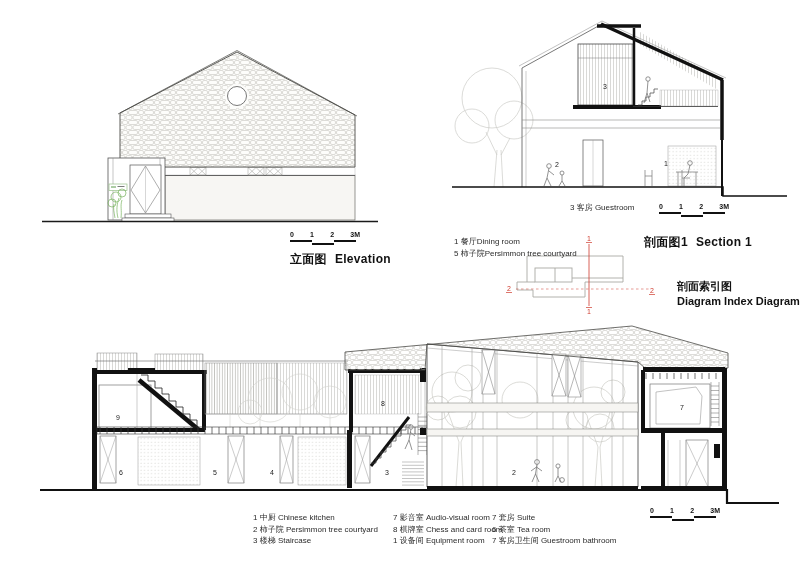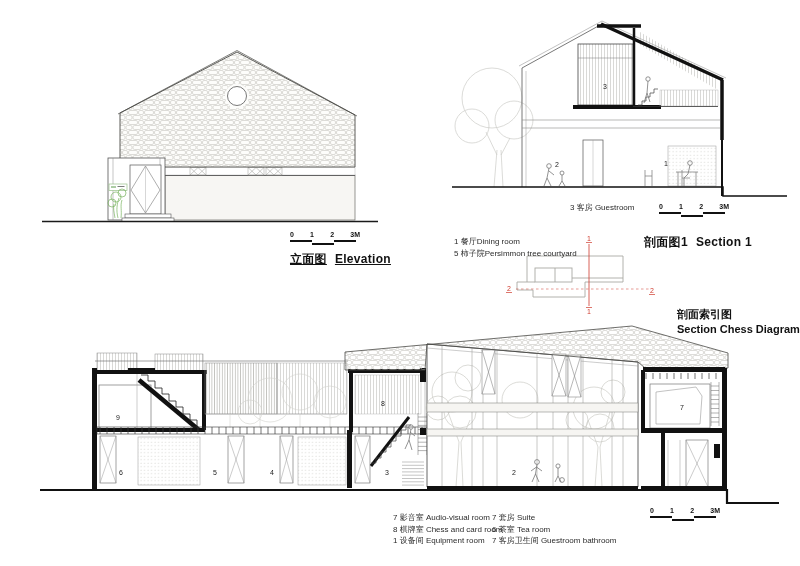--- a/index.html
+++ b/index.html
@@ -2,21 +2,21 @@
 <html><head>
 <meta charset="utf-8">
 <style>
   html,body{margin:0;padding:0;background:#fff;}
   #canvas{position:relative;width:800px;height:566px;background:#ffffff;overflow:hidden;
           font-family:"Liberation Sans","DejaVu Sans",sans-serif;color:#1a1a1a;}
   #art{position:absolute;left:0;top:0;}
   .t{position:absolute;white-space:nowrap;}
   .title{font-size:12px;font-weight:700;letter-spacing:.3px;color:#111;}
   .title .en{margin-left:8px;}
-  .idx-title{font-size:11px;font-weight:700;color:#111;line-height:15px;margin-top:28px;}
+  .idx-title{font-size:11px;font-weight:700;color:#111;line-height:15px;}
   .legend{font-size:8px;color:#2b2b2b;line-height:11.5px;}
   .scalebar{position:absolute;width:70px;}
   .sb-nums{display:flex;width:70px;font-size:7px;color:#111;justify-content:space-between;font-weight:600;}
   .sb-nums span{display:inline-block;}
   .sb-bar{display:flex;width:66px;margin-top:2px;}
   .sb-bar i{display:block;width:22px;height:2.2px;background:#111;}
   .sb-bar i.lo{margin-top:3px;}
 </style>
 </head>
 <body>
@@ -382,21 +382,21 @@
       <span>1</span>
       <span>2</span>
       <span>3M</span>
     </div>
     <div class="sb-bar">
         <i class="hi"></i>
         <i class="lo"></i>
         <i class="hi"></i>
       </div>
   </div>
-  <div class="t title" style="left:290px;top:251px;text-decoration:underline;">
+  <div class="t title" style="left:290px;top:251px;">
     <span>立面图</span><span class="en">Elevation</span>
   </div>
 
   <div class="t legend" style="left:454px;top:220px;margin-top:16px;">
     <div>1 餐厅Dining room</div>
     <div>5 柿子院Persimmon tree courtyard</div>
   </div>
   <div class="t legend" style="left:570px;top:202px;">
     <div>3 客房 Guestroom</div>
   </div>
@@ -413,23 +413,28 @@
         <i class="lo"></i>
         <i class="hi"></i>
       </div>
   </div>
   <div class="t title" style="left:644px;top:224px;margin-top:10px;">
     <span>剖面图1</span><span class="en">Section 1</span>
   </div>
 
   <div class="t idx-title" style="left:677px;top:279px;">
     <div>剖面索引图</div>
-    <div>Section Chess Diagram</div>
-  </div>
-
+    <div>Diagram Index Diagram</div>
+  </div>
+
+  <div class="t legend" style="left:253px;top:512px;">
+    <div>1 中厨 Chinese kitchen</div>
+    <div>2 柿子院 Persimmon tree courtyard</div>
+    <div>3 楼梯 Staircase</div>
+  </div>
   <div class="t legend" style="left:393px;top:512px;">
     <div>7 影音室 Audio-visual room</div>
     <div>8 棋牌室 Chess and card room</div>
     <div>1 设备间 Equipment room</div>
   </div>
   <div class="t legend" style="left:492px;top:512px;">
     <div>7 套房 Suite</div>
     <div>6 茶室 Tea room</div>
     <div>7 客房卫生间 Guestroom bathroom</div>
   </div>

